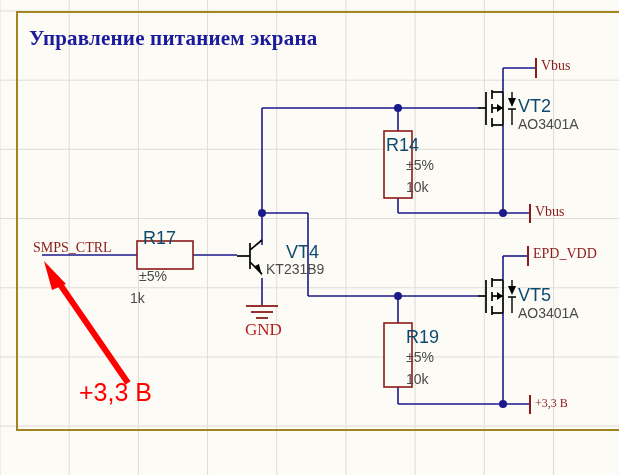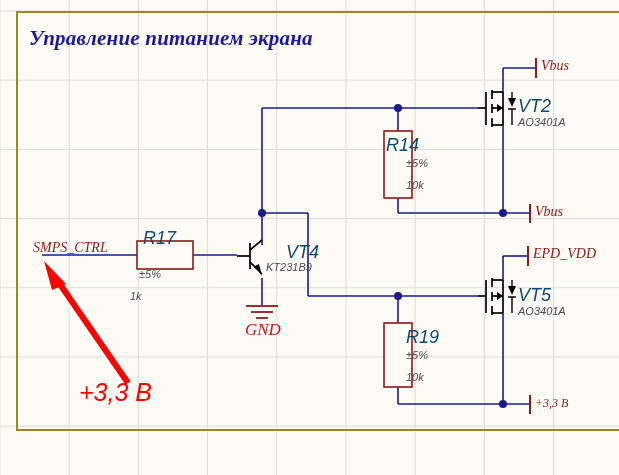--- a/index.html
+++ b/index.html
@@ -7,21 +7,20 @@
     padding: 0;
     background: #ffffff;
   }
   #canvas {
     position: relative;
     width: 619px;
     height: 475px;
     background: #FDFBF5;
     overflow: hidden;
     font-family: "Liberation Sans", sans-serif;
-    font-style: italic;
   }
   #grid {
     position: absolute;
     left: 0; top: 0;
     width: 619px;
     height: 475px;
     background-image:
       linear-gradient(to right, #dedcd7 1px, transparent 1px),
       linear-gradient(to bottom, #dedcd7 1px, transparent 1px);
     background-size: 69.2px 69.2px;
@@ -73,21 +72,21 @@
     font-size: 17px;
     color: #b91c1c;
   }
   .ref-text {
     font-family: "Liberation Sans", sans-serif;
     font-size: 18px;
     color: #0c4a6e;
   }
   .ref-text-sm {
     font-family: "Liberation Sans", sans-serif;
-    font-size: 11px;
+    font-size: 14px;
     color: #4a4a4a;
   }
   .annot {
     font-family: "Liberation Sans", sans-serif;
     font-size: 25px;
     color: #ff0000;
   }
 </style>
 </head>
 <body>

